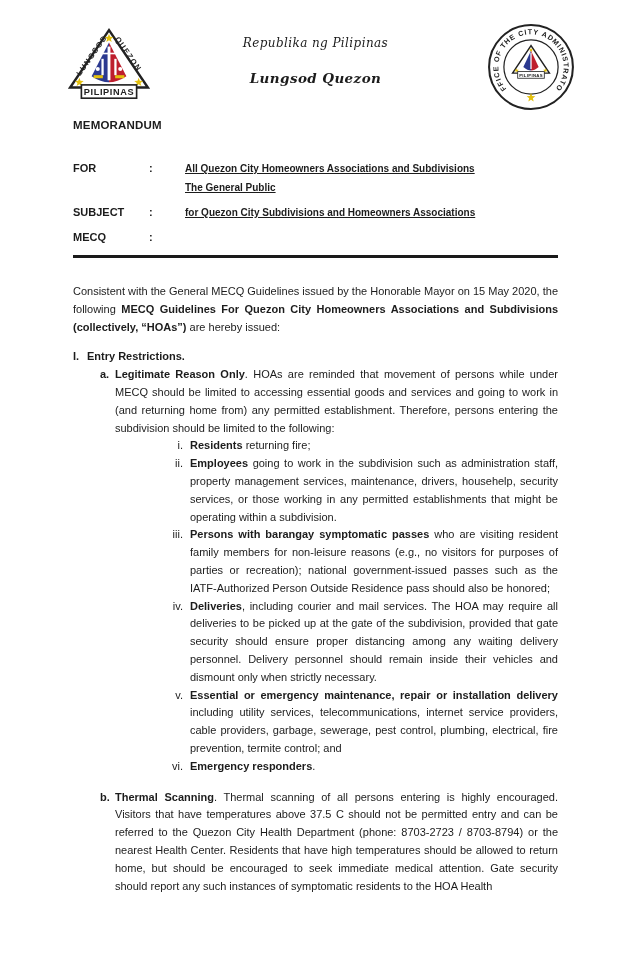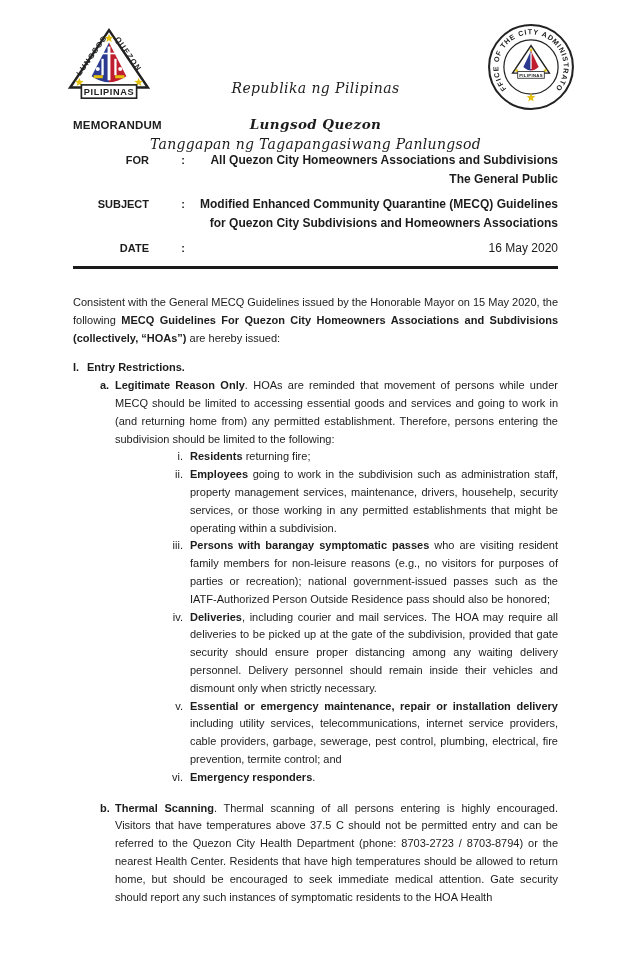--- a/index.html
+++ b/index.html
@@ -6,30 +6,30 @@
   html,body { background:#ffffff; }
   .page {
     position:relative; width:631px; height:960px; background:#ffffff;
     font-family:"Liberation Sans", sans-serif; color:#1c1c1c; overflow:hidden;
   }
   
   .seal-left { position:absolute; left:64px; top:26px; width:90px; height:82px; }
   .seal-right { position:absolute; right:55px; top:22px; width:90px; height:90px; }
   .header-center { position:absolute; left:130px; right:130px; top:36px; text-align:center;
     font-family:"DejaVu Serif", serif; font-style:italic; }
-  .hc1 { font-size:14px; letter-spacing:0.4px;margin-top:44px; }
+  .hc1 { font-size:12px; letter-spacing:0.4px; }
   .hc2 { font-size:13.5px; font-weight:bold; margin-top:20px; letter-spacing:0.4px; }
   .hc3 { font-size:14px; margin-top:4px; letter-spacing:0.3px; }
   
   .doc { position:absolute; left:73px; right:73px; top:119px; }
-  .memo-title { font-weight:bold; font-size:11.5px; letter-spacing:0.2px; margin-bottom:20px; }
-  .field { display:grid; grid-template-columns:76px 36px 1fr; margin-bottom:6px;text-align:right; }
+  .memo-title { font-weight:bold; font-size:11.5px; letter-spacing:0.2px; margin-bottom:28px; }
+  .field { display:grid; grid-template-columns:76px 36px 1fr; margin-bottom:6px; }
   .field .lbl { font-weight:bold; font-size:11px; line-height:19px; }
   .field .col { font-weight:bold; font-size:11px; line-height:19px; }
-  .field .val { font-size:12px; line-height:19px; }
+  .field .val { font-size:10px; line-height:19px;text-decoration:underline; }
   .field .val.bold { font-weight:bold; }
   .divider { border-top:3px solid #1a1a1a; margin-top:8px; }
   
   .body-text { font-size:11px; line-height:17.8px;margin-top:25px; }
   .intro { margin-top:17px; margin-bottom:12px; text-align:justify; }
   .sec-head { display:flex; font-weight:bold; }
   .sec-head .num { width:14px; flex:none; }
   .item { display:flex; margin-left:27px; }
   .item .marker { width:15px; flex:none; font-weight:bold; }
   .item .txt { flex:1; text-align:justify; }
@@ -67,21 +67,20 @@
       <circle cx="55" cy="42" r="2" fill="#ffffff"></circle>
       <rect x="29" y="48" width="9" height="3" fill="#e3c00e"></rect>
       <rect x="50" y="48" width="9" height="3" fill="#e3c00e"></rect>
       <rect x="17" y="57.5" width="54" height="13" fill="#ffffff" stroke="#222222" stroke-width="1.6"></rect>
       <text x="44" y="67" text-anchor="middle" font-size="9" font-weight="bold" letter-spacing="0.6" fill="#222222">PILIPINAS</text>
     </svg>
 
     <div class="header-center">
       <div class="hc1">Republika ng Pilipinas</div>
       <div class="hc2">Lungsod Quezon</div>
-      <div class="hc3">Tanggapan ng Tagapangasiwang Panlungsod</div>
     </div>
 
     <svg class="seal-right" viewBox="0 0 88 88">
       <circle cx="44" cy="44" r="41" fill="#ffffff" stroke="#222222" stroke-width="2"></circle>
       <circle cx="44" cy="44" r="26.5" fill="#ffffff" stroke="#222222" stroke-width="1.2"></circle>
       <path id="ringArc" d="M 19.5,64.6 A 32,32 0 1 1 68.5,64.6" fill="none"></path>
       <text font-size="7" font-weight="bold" letter-spacing="0.9" fill="#222222">
         <textPath href="#ringArc" startOffset="50%" text-anchor="middle">OFFICE OF THE CITY ADMINISTRATOR</textPath>
       </text>
       <use href="#star" transform="translate(44,74)" fill="#e3c00e"></use>
@@ -107,31 +106,27 @@
       <div class="val bold">
         <div>All Quezon City Homeowners Associations and Subdivisions</div>
         <div>The General Public</div>
       </div>
     </div>
 
     <div class="field">
       <div class="lbl">SUBJECT</div>
       <div class="col">:</div>
       <div class="val bold">
-        <div>Modified Enhanced Community Quarantine (MECQ) Guidelines</div>
         <div>for Quezon City Subdivisions and Homeowners Associations</div>
       </div>
     </div>
 
     <div class="field">
-      <div class="lbl">DATE</div>
+      <div class="lbl">MECQ</div>
       <div class="col">:</div>
-      <div class="val">
-        <div>16 May 2020</div>
-      </div>
     </div>
 
     <div class="divider"></div>
 
     <div class="body-text">
 
       <p class="intro"><span>Consistent with the General MECQ Guidelines issued by the Honorable Mayor on 15 May 2020, the following </span><span class="b">MECQ Guidelines For Quezon City Homeowners Associations and Subdivisions (collectively, “HOAs”)</span><span> are hereby issued:</span></p>
 
       <div class="sec-head">
         <span class="num">I.</span>

